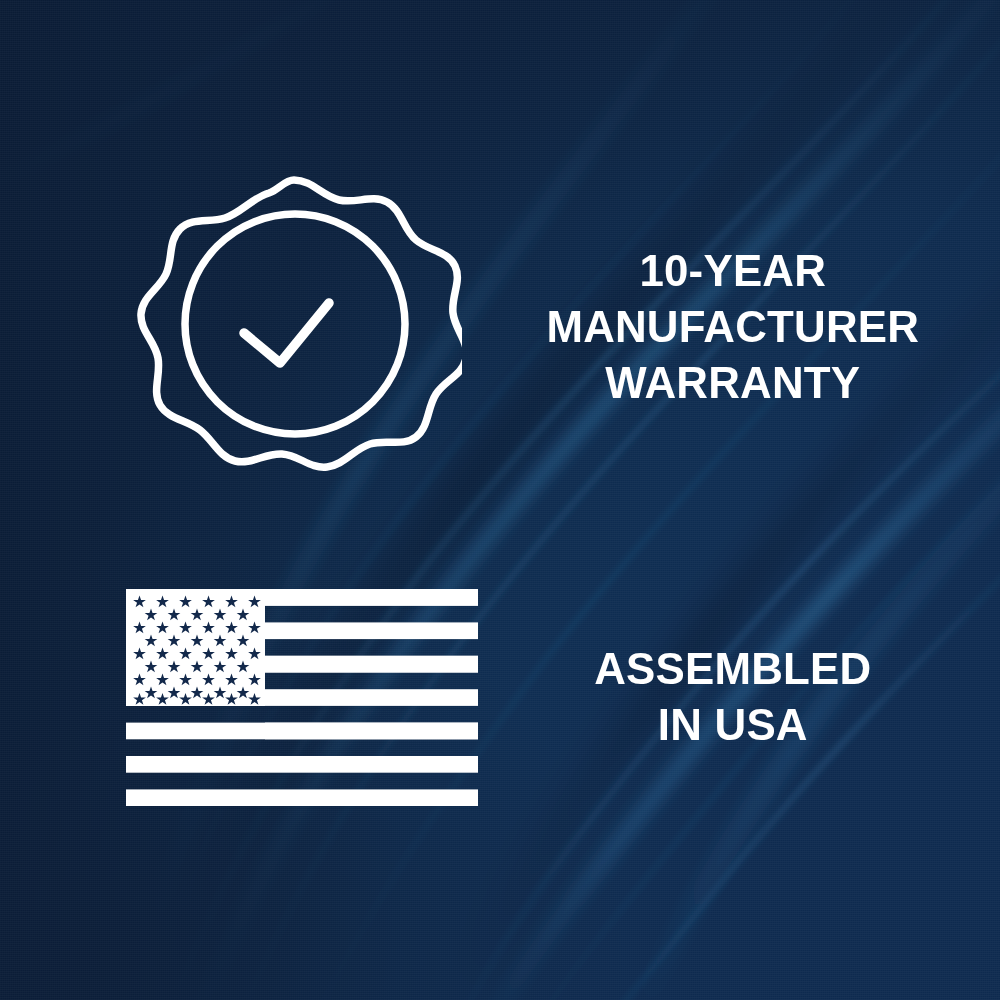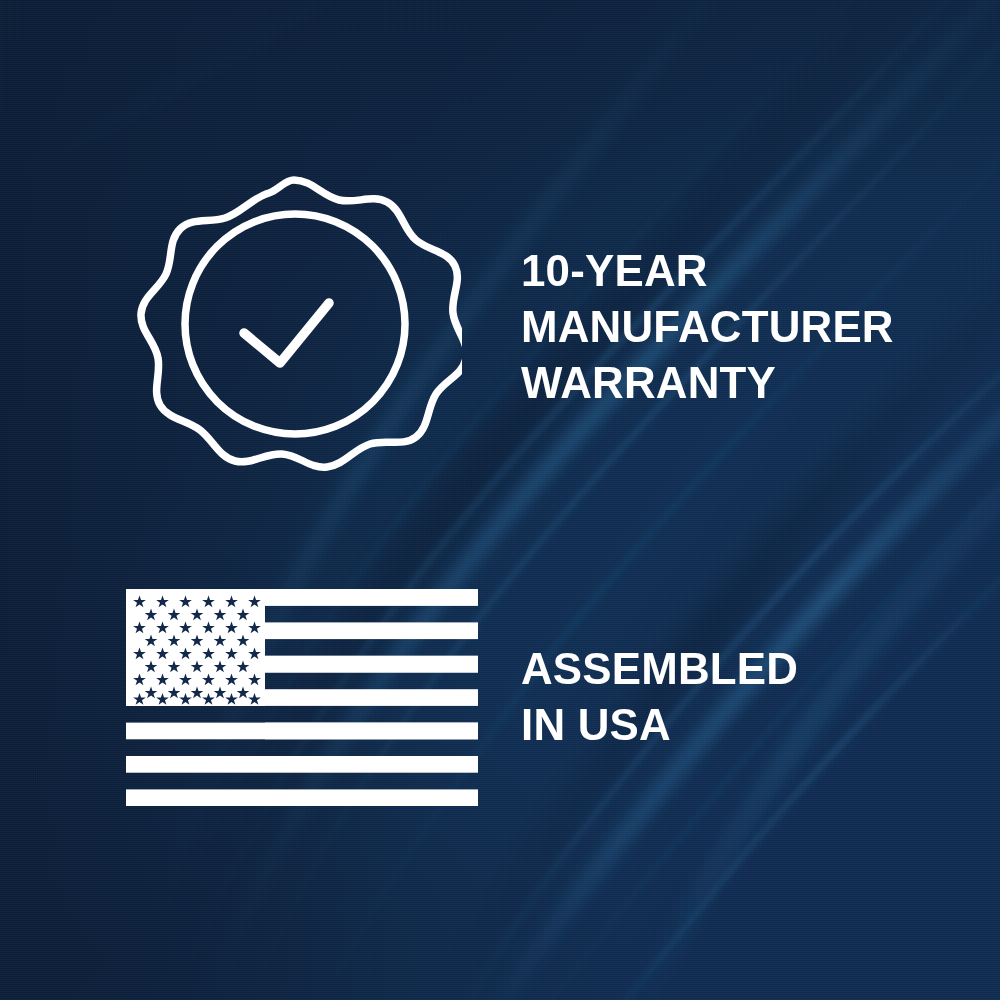--- a/index.html
+++ b/index.html
@@ -7,20 +7,21 @@
     padding: 0;
     background: #0b1f3d;
   }
   #stage {
     position: relative;
     width: 1000px;
     height: 1000px;
     overflow: hidden;
     font-family: "Liberation Sans", sans-serif;
     background: #0e2a4f;
+    text-align: center;
   }
 
   
   .bg-layer {
     position: absolute;
     inset: 0;
     pointer-events: none;
   }
   #bg-base {
     background:

